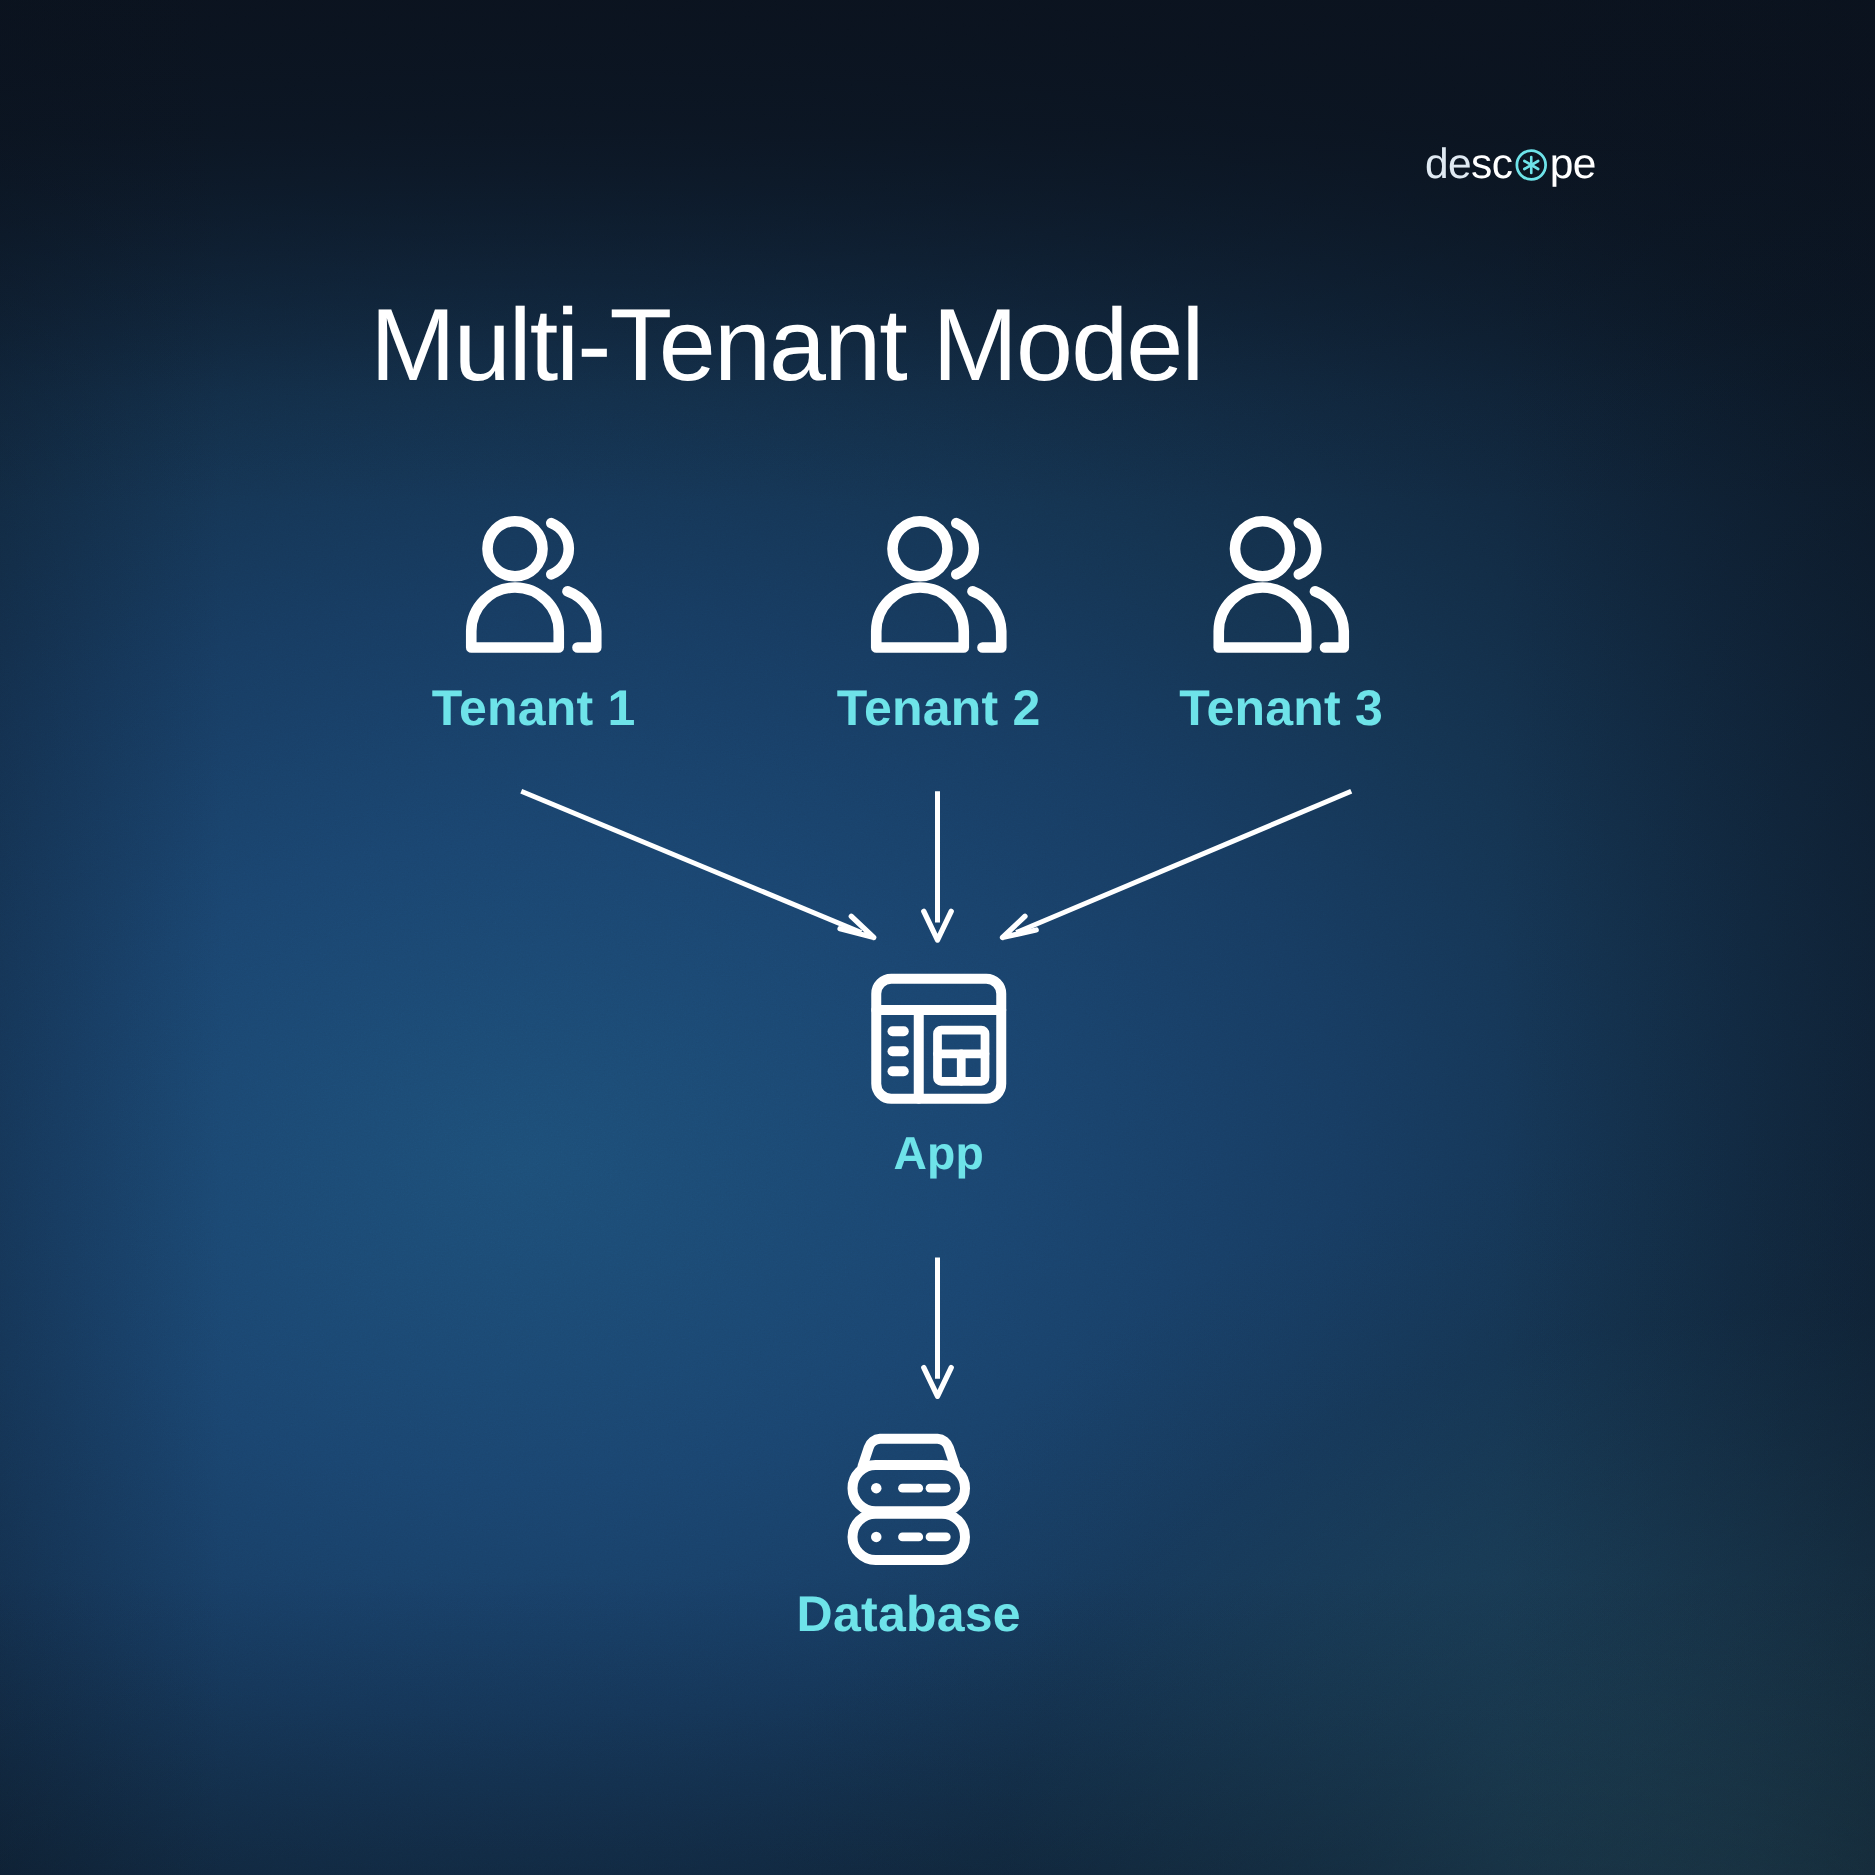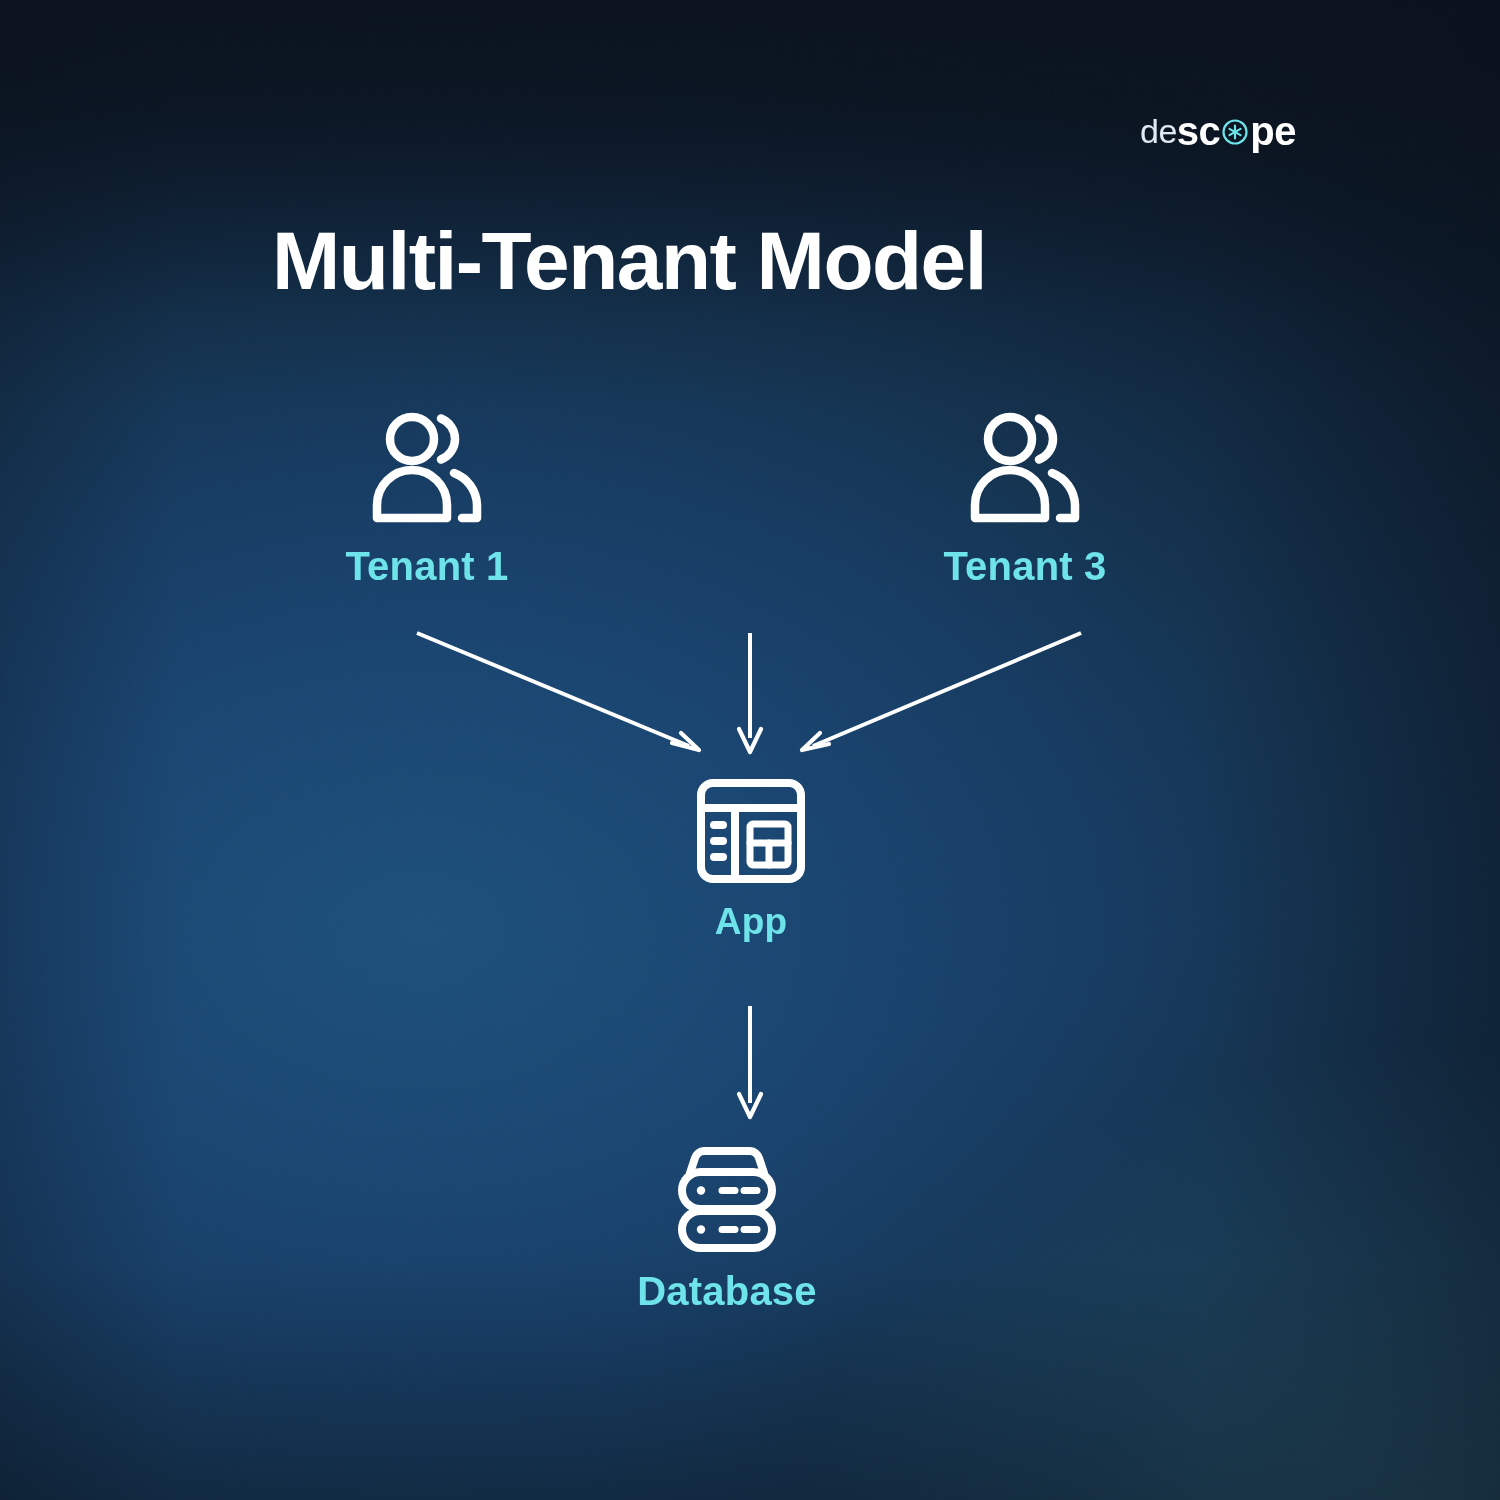--- a/index.html
+++ b/index.html
@@ -89,43 +89,43 @@
     white-space: nowrap;
   }
   .logo-thin {
     font-size: 34px;
     font-weight: 300;
     color: #dfe9f2;
     line-height: 1;
     text-align: center;
   }
   .logo-bold {
-    font-size: 40px;
-    font-weight: 700;
+    font-size: 34px;
+    font-weight: 400;
     color: #ffffff;
     line-height: 1;
   }
   .logo-o {
     display: inline-block;
     width: 28px;
     height: 28px;
     margin: 0 1px;
     position: relative;
     top: 1px;
   }
 
   
   #title {
     position: absolute;
     left: 0;
-    top: 220px;
+    top: 236px;
     width: 1258px;
     text-align: center;
     font-size: 82px;
-    font-weight: 700;
+    font-weight: 400;
     color: #ffffff;
     letter-spacing: -1.5px;
     line-height: 1;
   }
 
   
   .node {
     position: absolute;
     display: flex;
     flex-direction: column;
@@ -227,20 +227,31 @@
       <svg width="120" height="122" viewBox="0 0 120 122" xmlns="http://www.w3.org/2000/svg" fill="none" stroke="#ffffff" stroke-width="8.5" stroke-linecap="round" stroke-linejoin="round">
         <circle cx="45" cy="31" r="22"></circle>
         <path d="M 10 110 L 10 97 A 35 35 0 0 1 80 97 L 80 110 Z"></path>
         <path d="M 74 10.5 A 22 22 0 0 1 74 51.5"></path>
         <path d="M 87 65 A 35 35 0 0 1 110 97 L 110 110 L 95 110"></path>
       </svg>
     </span>
     <span class="node-label">Tenant 1</span>
   </div>
 
+  <div class="node" id="node-tenant2">
+    <span class="node-icon">
+      <svg width="120" height="122" viewBox="0 0 120 122" xmlns="http://www.w3.org/2000/svg" fill="none" stroke="#ffffff" stroke-width="8.5" stroke-linecap="round" stroke-linejoin="round">
+        <circle cx="45" cy="31" r="22"></circle>
+        <path d="M 10 110 L 10 97 A 35 35 0 0 1 80 97 L 80 110 Z"></path>
+        <path d="M 74 10.5 A 22 22 0 0 1 74 51.5"></path>
+        <path d="M 87 65 A 35 35 0 0 1 110 97 L 110 110 L 95 110"></path>
+      </svg>
+    </span>
+    <span class="node-label">Tenant 2</span>
+  </div>
 
   <div class="node" id="node-tenant3">
     <span class="node-icon">
       <svg width="120" height="122" viewBox="0 0 120 122" xmlns="http://www.w3.org/2000/svg" fill="none" stroke="#ffffff" stroke-width="8.5" stroke-linecap="round" stroke-linejoin="round">
         <circle cx="45" cy="31" r="22"></circle>
         <path d="M 10 110 L 10 97 A 35 35 0 0 1 80 97 L 80 110 Z"></path>
         <path d="M 74 10.5 A 22 22 0 0 1 74 51.5"></path>
         <path d="M 87 65 A 35 35 0 0 1 110 97 L 110 110 L 95 110"></path>
       </svg>
     </span>

